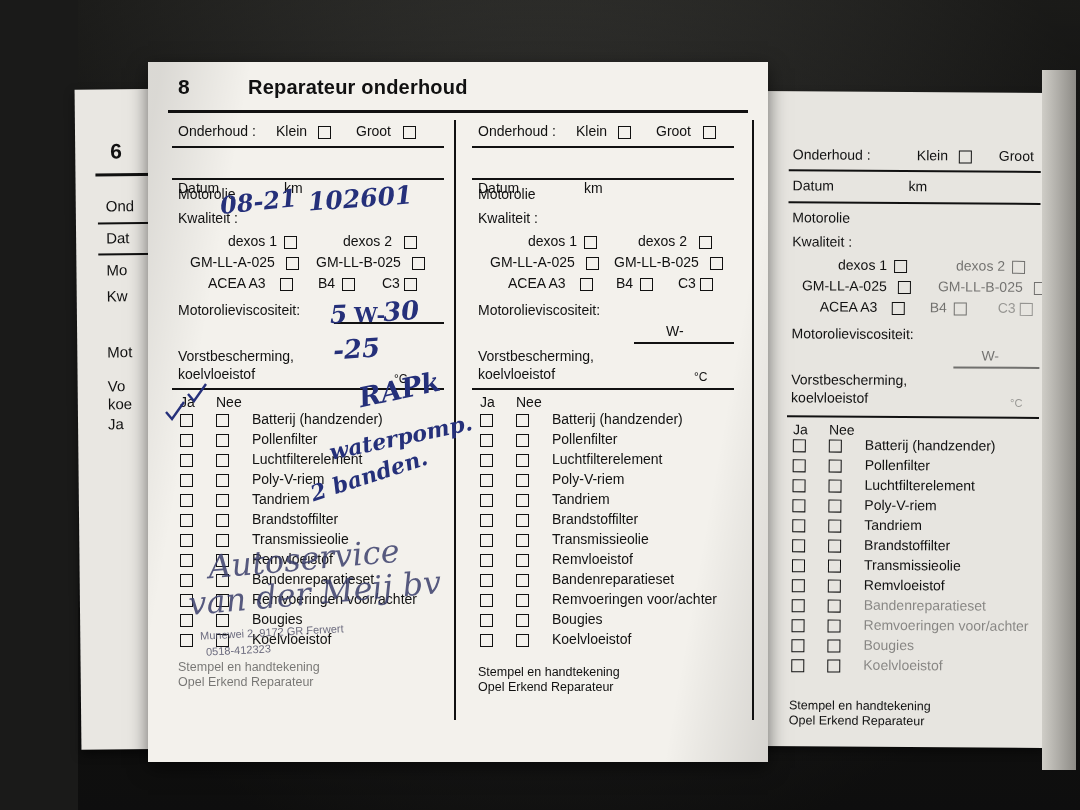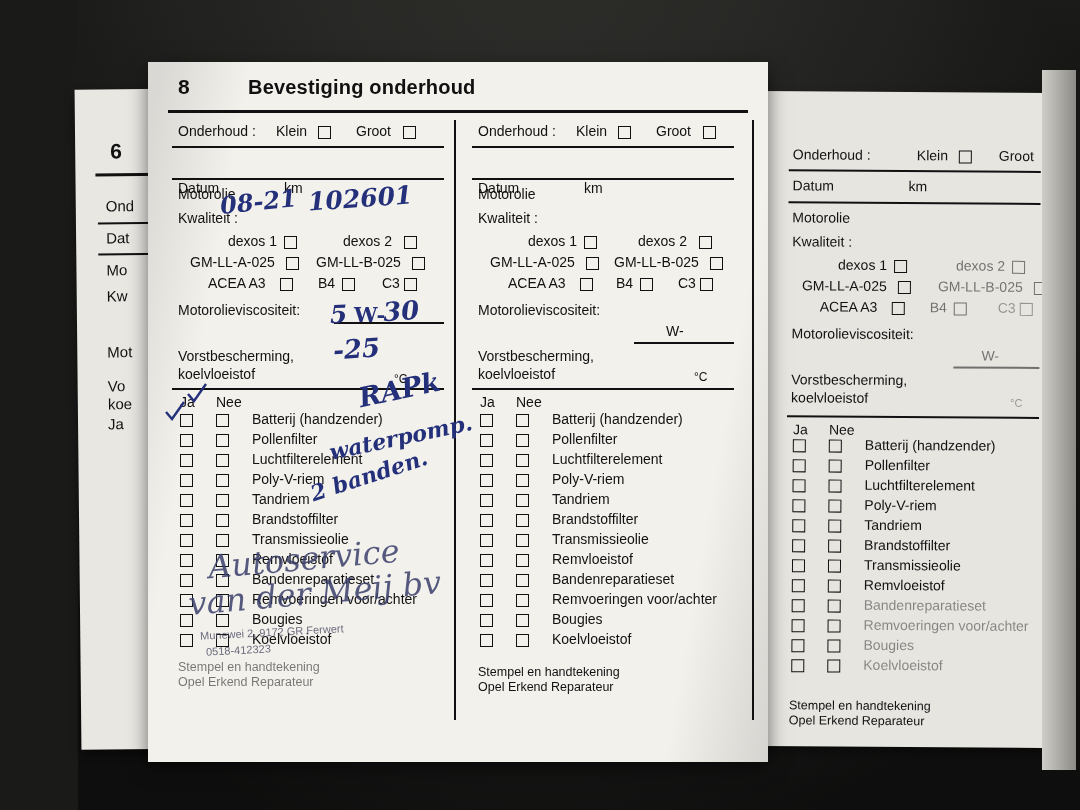--- a/index.html
+++ b/index.html
@@ -231,21 +231,21 @@
         <div>Stempel en handtekening</div>
         <div>Opel Erkend Reparateur</div>
       </div>
     </div>
   </div>
 
   <div class="page-main">
 
     <div class="hdr">
       <div class="pnum">8</div>
-      <div class="htitle">Bevestiging onderhoud</div>
+      <div class="htitle">Reparateur onderhoud</div>
       <div class="rule"></div>
     </div>
 
     <div class="vline" style="position:absolute;left:306px;top:58px;height:600px;"></div>
     <div class="vline" style="position:absolute;left:604px;top:58px;height:600px;"></div>
 
     <div class="col colA">
       <div style="position:relative;height:26px;">
         <span class="lbltxt" style="position:absolute;left:12px;top:3px;">Onderhoud :</span>
         <span class="lbltxt" style="position:absolute;left:110px;top:3px;">Klein</span>

